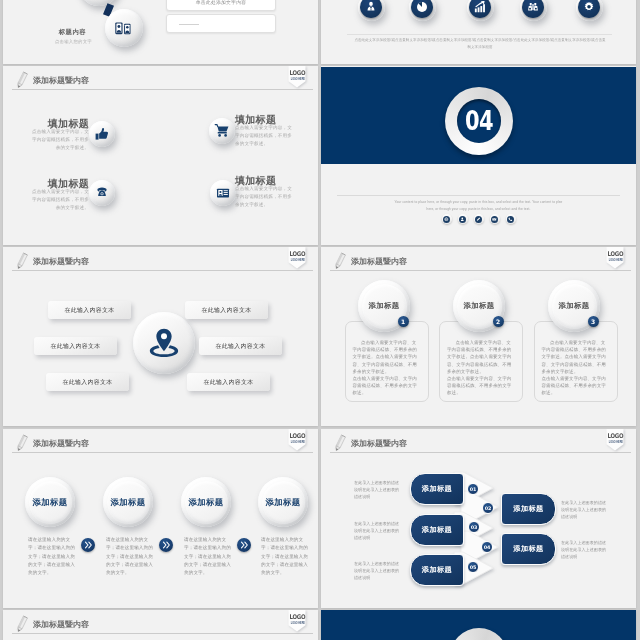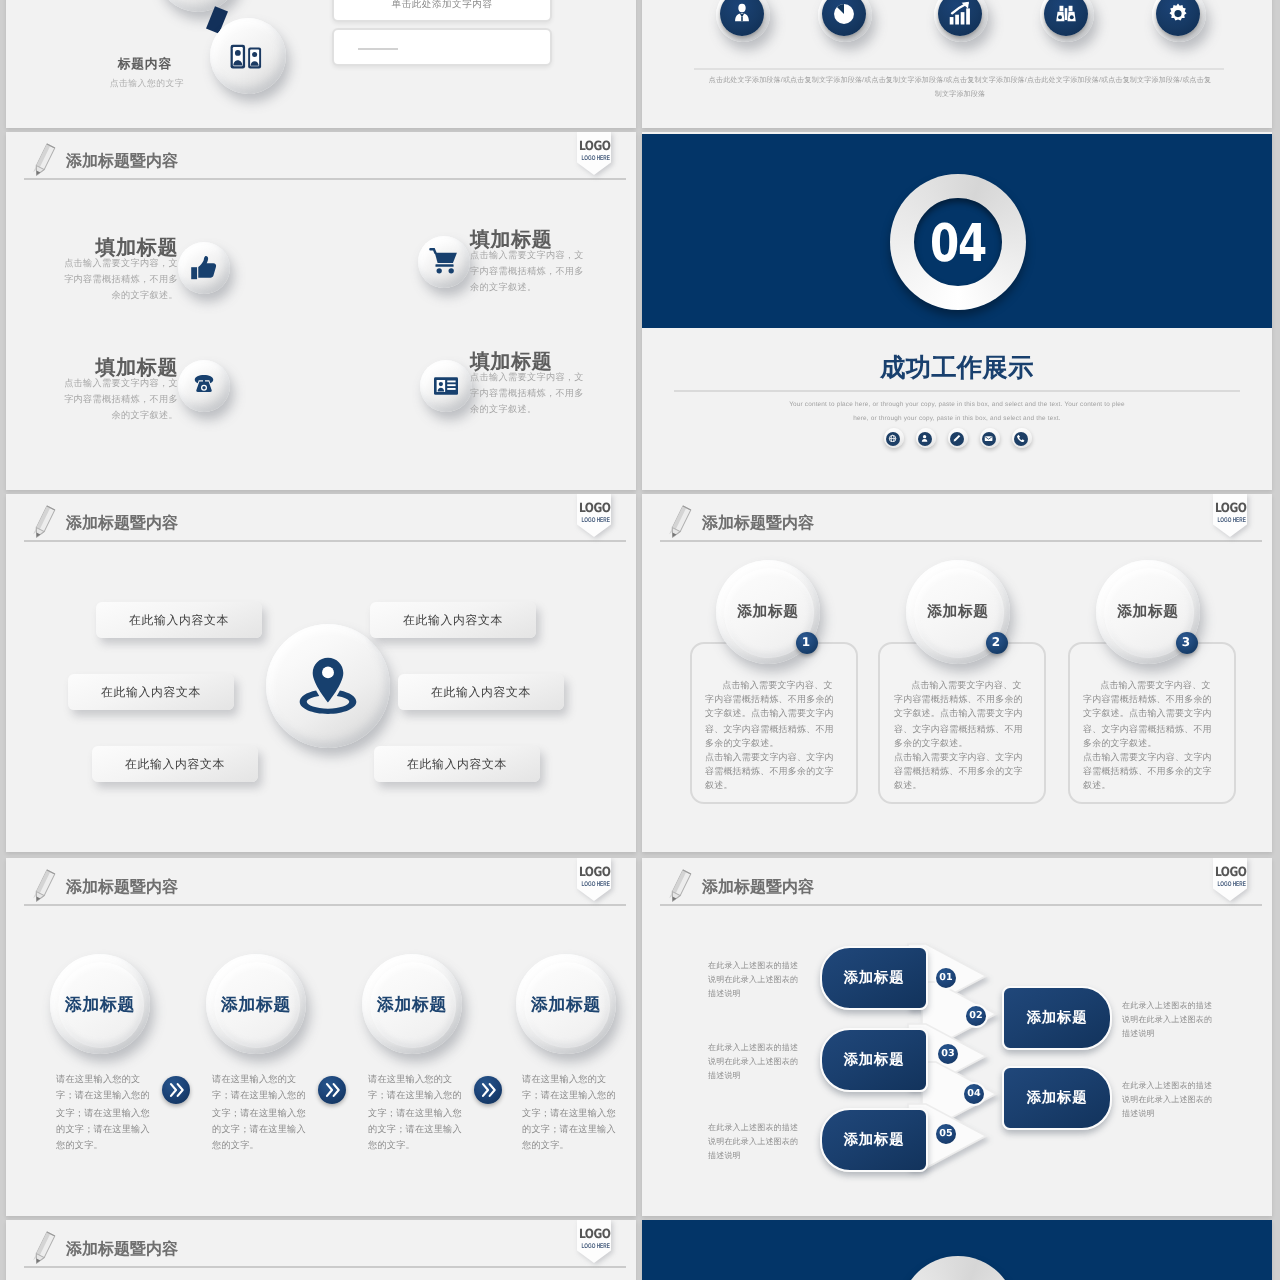--- a/index.html
+++ b/index.html
@@ -225,21 +225,20 @@
   </div>
   <div style="position:absolute;left:26px;top:149px;width:265px;height:1px;background:#e0e0e0"></div>
   <div style="position:absolute;left:33px;top:152px;width:252px;text-align:center;font-size:3.5px;line-height:7.4px;color:#9e9e9e;letter-spacing:.1px">点击此处文字添加段落/或点击复制文字添加段落/或点击复制文字添加段落/或点击复制文字添加段落/点击此处文字添加段落/或点击复制文字添加段落/或点击复制文字添加段落</div>
 </div>
 
 <div class="slide c2" style="top:66px">
   <div style="position:absolute;left:0;top:1px;width:100%;height:97px;background:#033568"></div>
   <div class="ring04">
     <span class="n04">04</span>
   </div>
-  <div class="sec-title">成功工作展示</div>
   <div class="sec-rule"></div>
   <div class="sec-sub">Your content to place here, or through your copy, paste in this box, and select and the text.  Your content to plee</div>
   <div class="sec-sub" style="top:139.8px;left:95px;width:125px">here, or through your copy, paste in this box, and select and the text.</div>
   <div class="sec-dots">
     <span class="sdot">
           <span class="sdi">
             <svg width="4.6" height="4.6" viewBox="0 0 24 24" fill="none" stroke="#fff" stroke-width="2.2">
               <circle cx="12" cy="12" r="8.5"></circle>
               <ellipse cx="12" cy="12" rx="4" ry="8.5"></ellipse>
               <path d="M3.5 12h17"></path>

